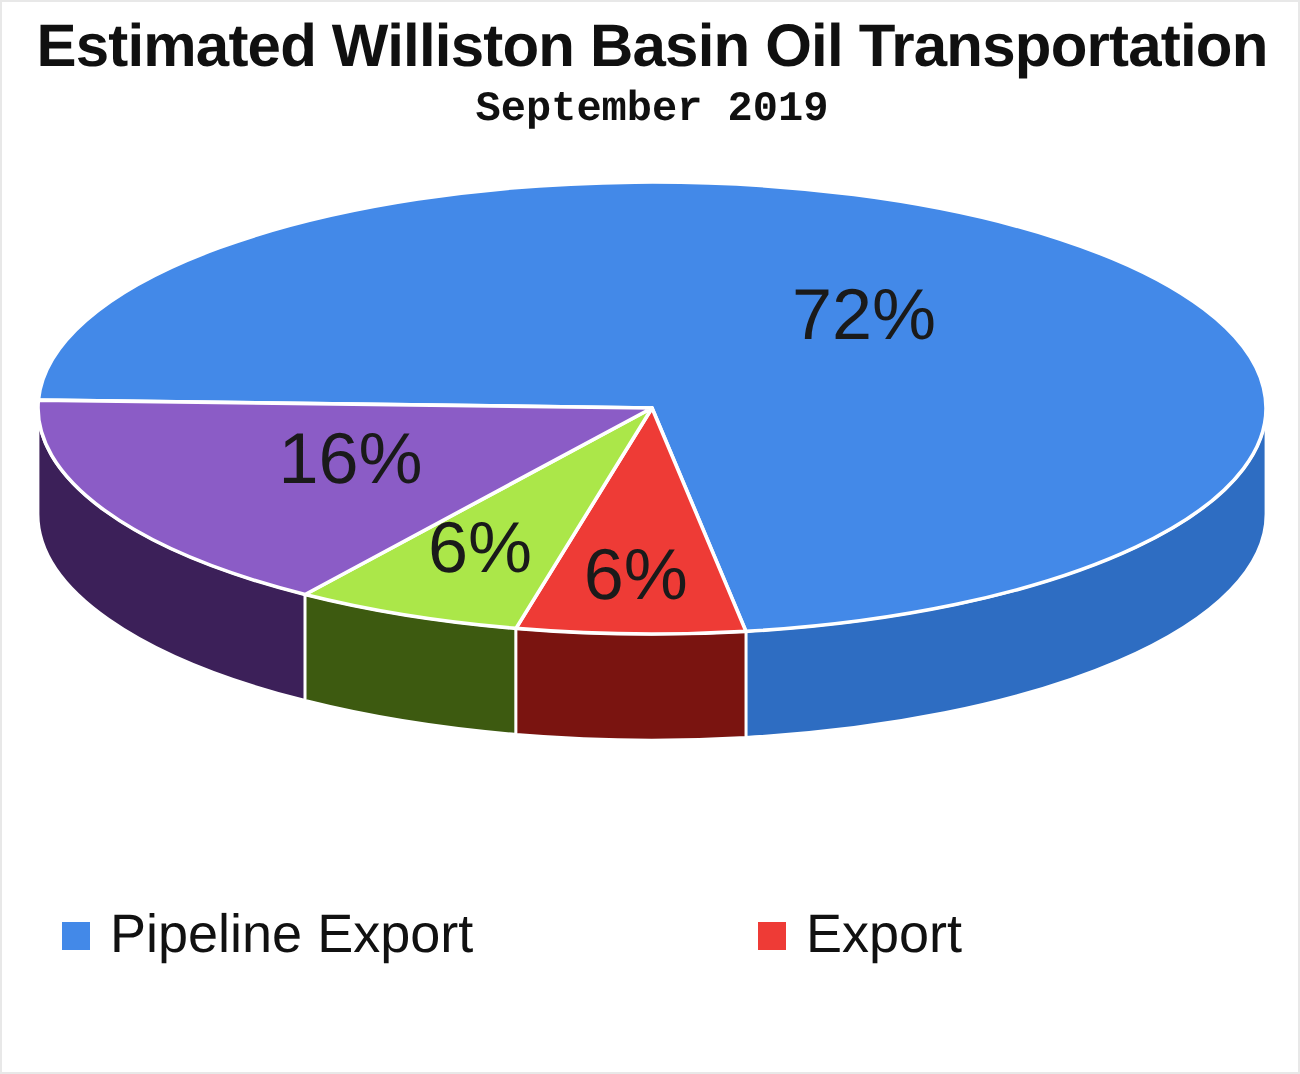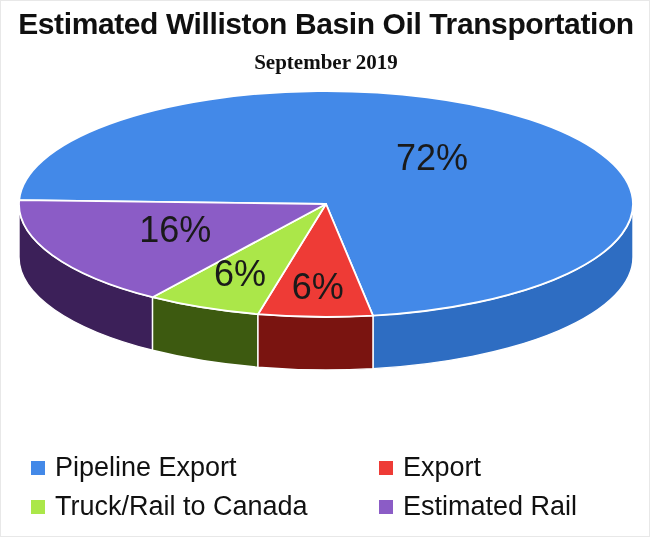--- a/index.html
+++ b/index.html
@@ -32,26 +32,26 @@
   #chart-title {
     font-family: "Liberation Sans", sans-serif;
     font-size: 30px;
     font-weight: bold;
     color: #101010;
     letter-spacing: -0.4px;
     line-height: 34px;
     white-space: nowrap;
   }
   #chart-subtitle {
-    font-family: Liberation Serif, serif;
+    font-family: Liberation Mono, monospace;
     font-size: 21px;
     font-weight: bold;
     color: #101010;
     line-height: 26px;
-    margin-top: 8px;
+    margin-top: 2px;
   }
   #pie-wrap {
     position: absolute;
     top: 78px;
     left: 0;
     width: 514px;
     height: 362px;
   }
   #pie-svg {
     display: block;
@@ -146,26 +146,16 @@
       <div class="legend-cell col1">
         <span class="legend-swatch" style="background: rgb(67, 137, 232);"></span>
         <span class="legend-text">Pipeline Export</span>
       </div>
       <div class="legend-cell col2">
         <span class="legend-swatch" style="background: rgb(238, 59, 54);"></span>
         <span class="legend-text">Export</span>
       </div>
     </div>
 
-    <div class="legend-row">
-      <div class="legend-cell col1">
-        <span class="legend-swatch" style="background: rgb(171, 231, 73);"></span>
-        <span class="legend-text">Truck/Rail to Canada</span>
-      </div>
-      <div class="legend-cell col2">
-        <span class="legend-swatch" style="background: rgb(139, 92, 198);"></span>
-        <span class="legend-text">Estimated Rail</span>
-      </div>
-    </div>
 
   </div>
 
 </div>
 
 </body></html>

